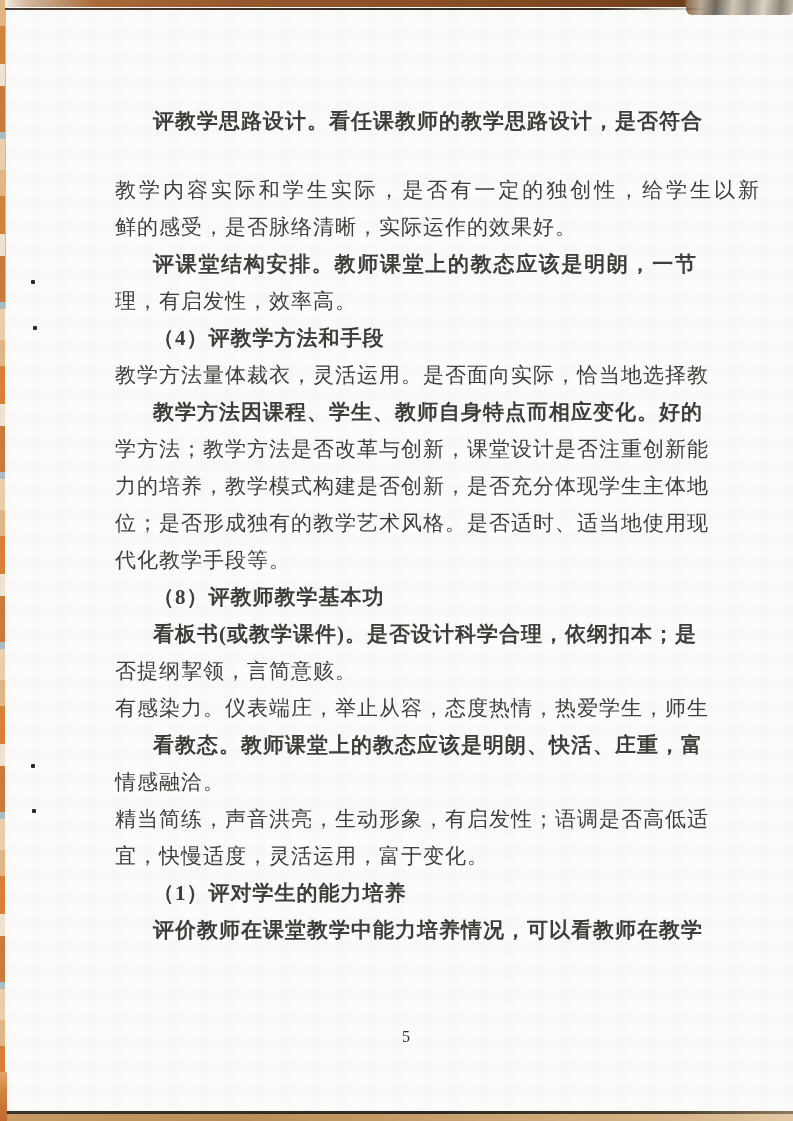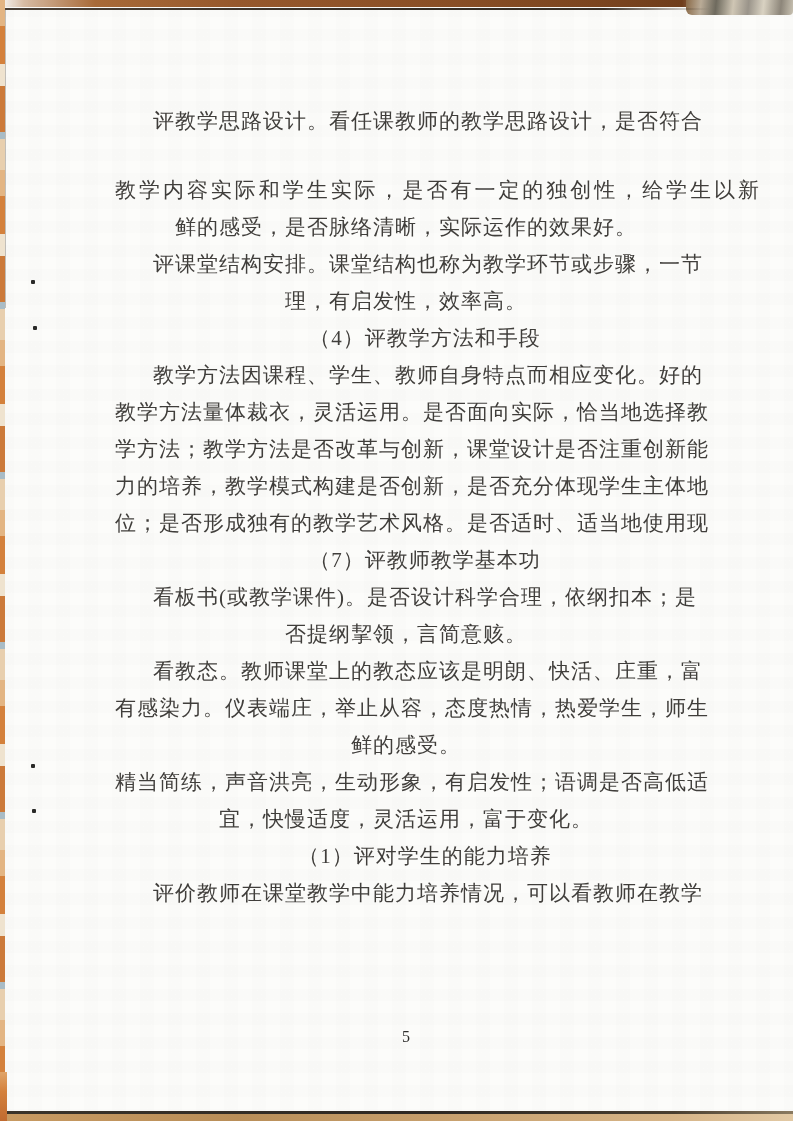--- a/index.html
+++ b/index.html
@@ -66,24 +66,24 @@
 
   
   .text-block {
     position: absolute; left: 115px; top: 103px; width: 582px;
   }
   .line {
     width: 582px; height: 37px; line-height: 37px;
     font-size: 21px; letter-spacing: 1px;
     color: #403e3b;
     white-space: nowrap;
-    text-align: center;
+    text-align: left;
   }
   .line.justify { text-align: justify; text-align-last: justify; }
-  .line.indent { padding-left: 38px; width: 544px; }
+  .line.indent { padding-left: 38px; width: 544px; font-weight: bold; }
   .line.wide { width: 645px; margin-top: 32px; }
   .line.indent.wide { width: 607px; }
 
   .pagenum {
     position: absolute; left: 115px; top: 1028px; width: 582px;
     text-align: center; font-size: 16px; color: #2e2d2b;
     letter-spacing: 0;
   }
 </style>
 </head>
@@ -102,34 +102,35 @@
 
   <div class="speck" style="left:31px; top:280px;"></div>
   <div class="speck" style="left:33px; top:326px;"></div>
   <div class="speck" style="left:31px; top:764px;"></div>
   <div class="speck" style="left:32px; top:809px;"></div>
 
   <div class="text-block" id="text-block">
       <div class="line indent justify">评教学思路设计。看任课教师的教学思路设计，是否符合</div>
       <div class="line justify wide">教学内容实际和学生实际，是否有一定的独创性，给学生以新</div>
       <div class="line">鲜的感受，是否脉络清晰，实际运作的效果好。</div>
-      <div class="line indent justify">评课堂结构安排。课堂结构也称为教学环节或步骤，一节</div>
+      <div class="line indent justify">评课堂结构安排。教师课堂上的教态应该是明朗，一节</div>
       <div class="line">理，有启发性，效率高。</div>
       <div class="line indent">（4）评教学方法和手段</div>
+      <div class="line justify">教学方法量体裁衣，灵活运用。是否面向实际，恰当地选择教</div>
       <div class="line indent justify">教学方法因课程、学生、教师自身特点而相应变化。好的</div>
-      <div class="line justify">教学方法量体裁衣，灵活运用。是否面向实际，恰当地选择教</div>
       <div class="line justify">学方法；教学方法是否改革与创新，课堂设计是否注重创新能</div>
       <div class="line justify">力的培养，教学模式构建是否创新，是否充分体现学生主体地</div>
       <div class="line justify">位；是否形成独有的教学艺术风格。是否适时、适当地使用现</div>
-      <div class="line indent">（7）评教师教学基本功</div>
+      <div class="line">代化教学手段等。</div>
+      <div class="line indent">（8）评教师教学基本功</div>
       <div class="line indent justify">看板书(或教学课件)。是否设计科学合理，依纲扣本；是</div>
       <div class="line">否提纲挈领，言简意赅。</div>
+      <div class="line justify">有感染力。仪表端庄，举止从容，态度热情，热爱学生，师生</div>
       <div class="line indent justify">看教态。教师课堂上的教态应该是明朗、快活、庄重，富</div>
-      <div class="line justify">有感染力。仪表端庄，举止从容，态度热情，热爱学生，师生</div>
-      <div class="line">鲜的感受。</div>
+      <div class="line">情感融洽。</div>
       <div class="line justify">精当简练，声音洪亮，生动形象，有启发性；语调是否高低适</div>
       <div class="line">宜，快慢适度，灵活运用，富于变化。</div>
       <div class="line indent">（1）评对学生的能力培养</div>
       <div class="line indent justify">评价教师在课堂教学中能力培养情况，可以看教师在教学</div>
     </div>
 
   <div class="pagenum">5</div>
 
 </div>
 

